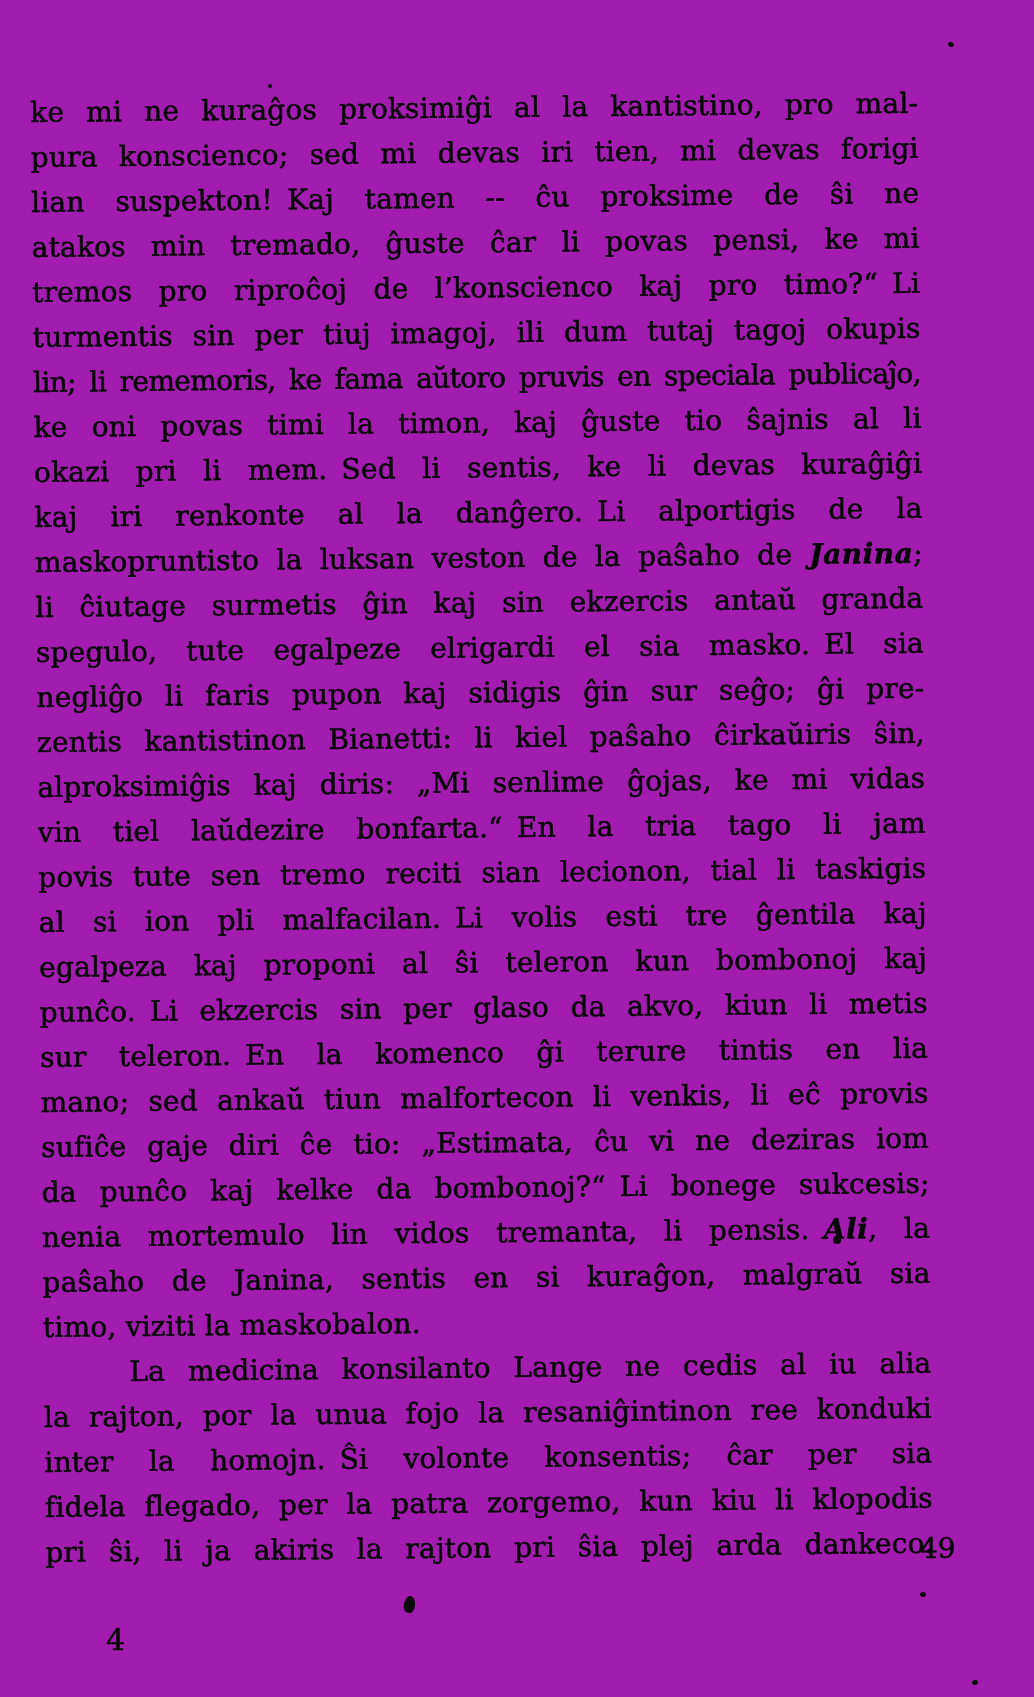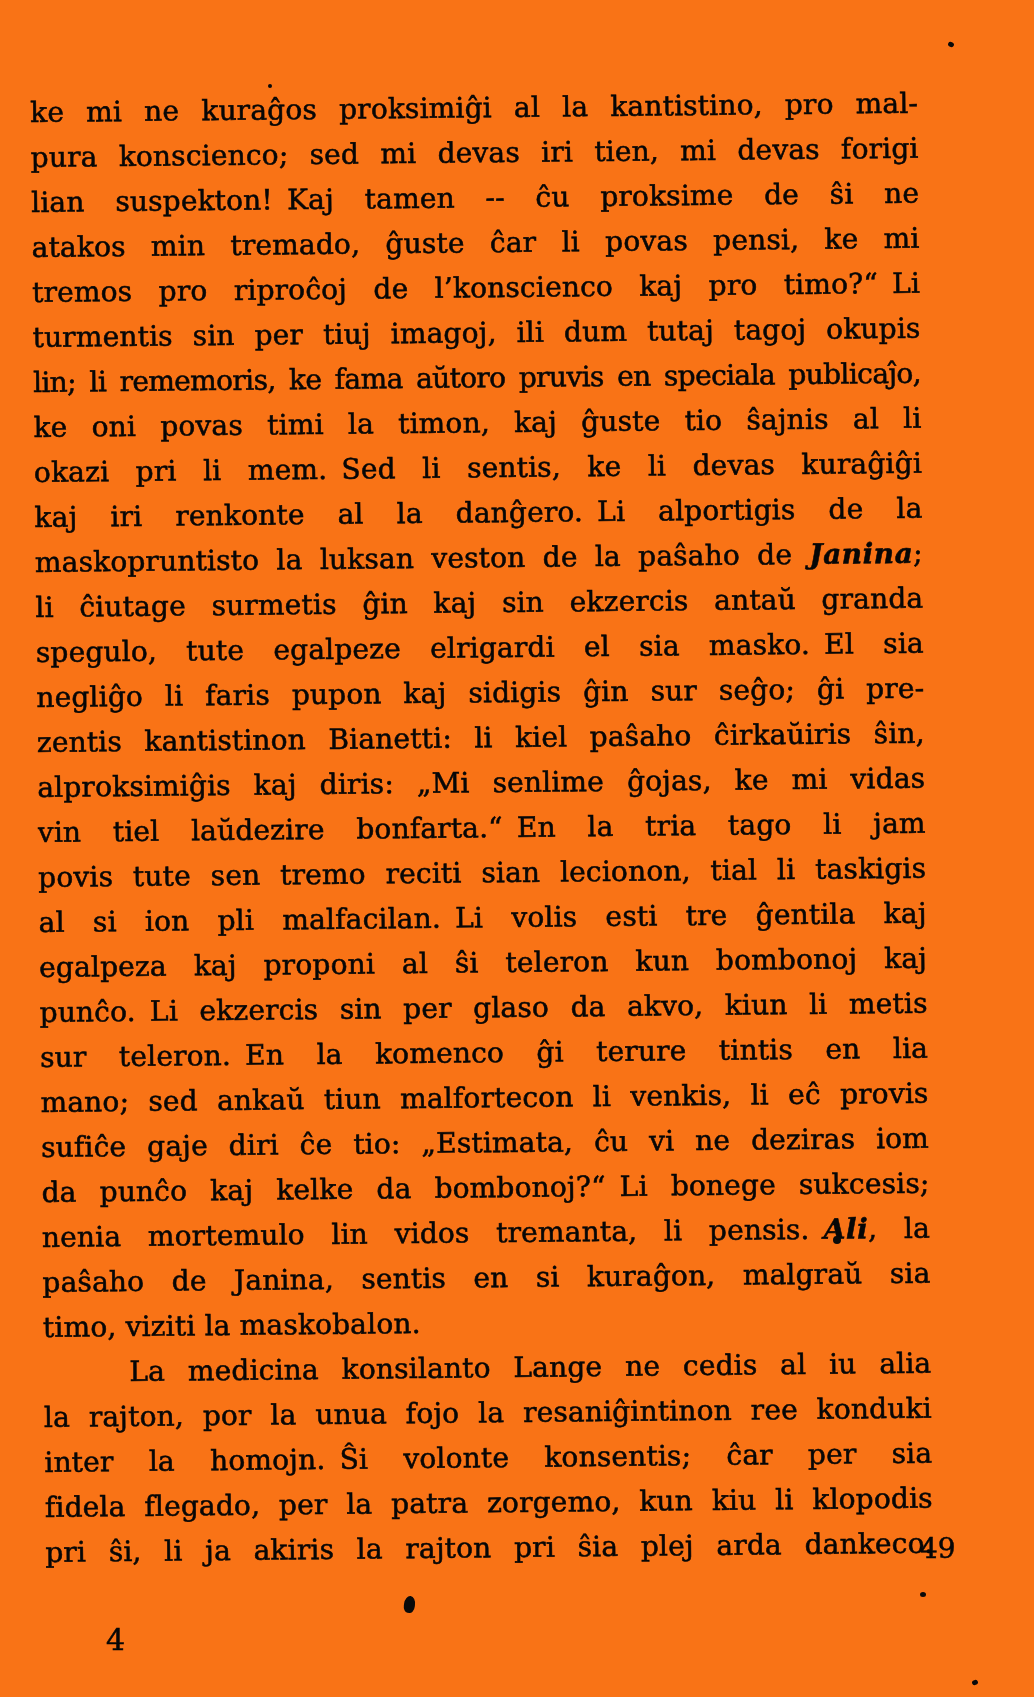--- a/index.html
+++ b/index.html
@@ -4,21 +4,21 @@
 <style>
   html, body {
     margin: 0;
     padding: 0;
     background: #ffffff;
   }
   .page {
     position: relative;
     width: 1034px;
     height: 1697px;
-    background: #f97316;
+    background: #a21caf;
     overflow: hidden;
     font-family: "DejaVu Serif", "Liberation Serif", serif;
     color: #070707;
   }
   .text-column {
     position: absolute;
     left: 30px;
     top: 90px;
     width: 888px;
     transform: rotate(-0.6deg);

